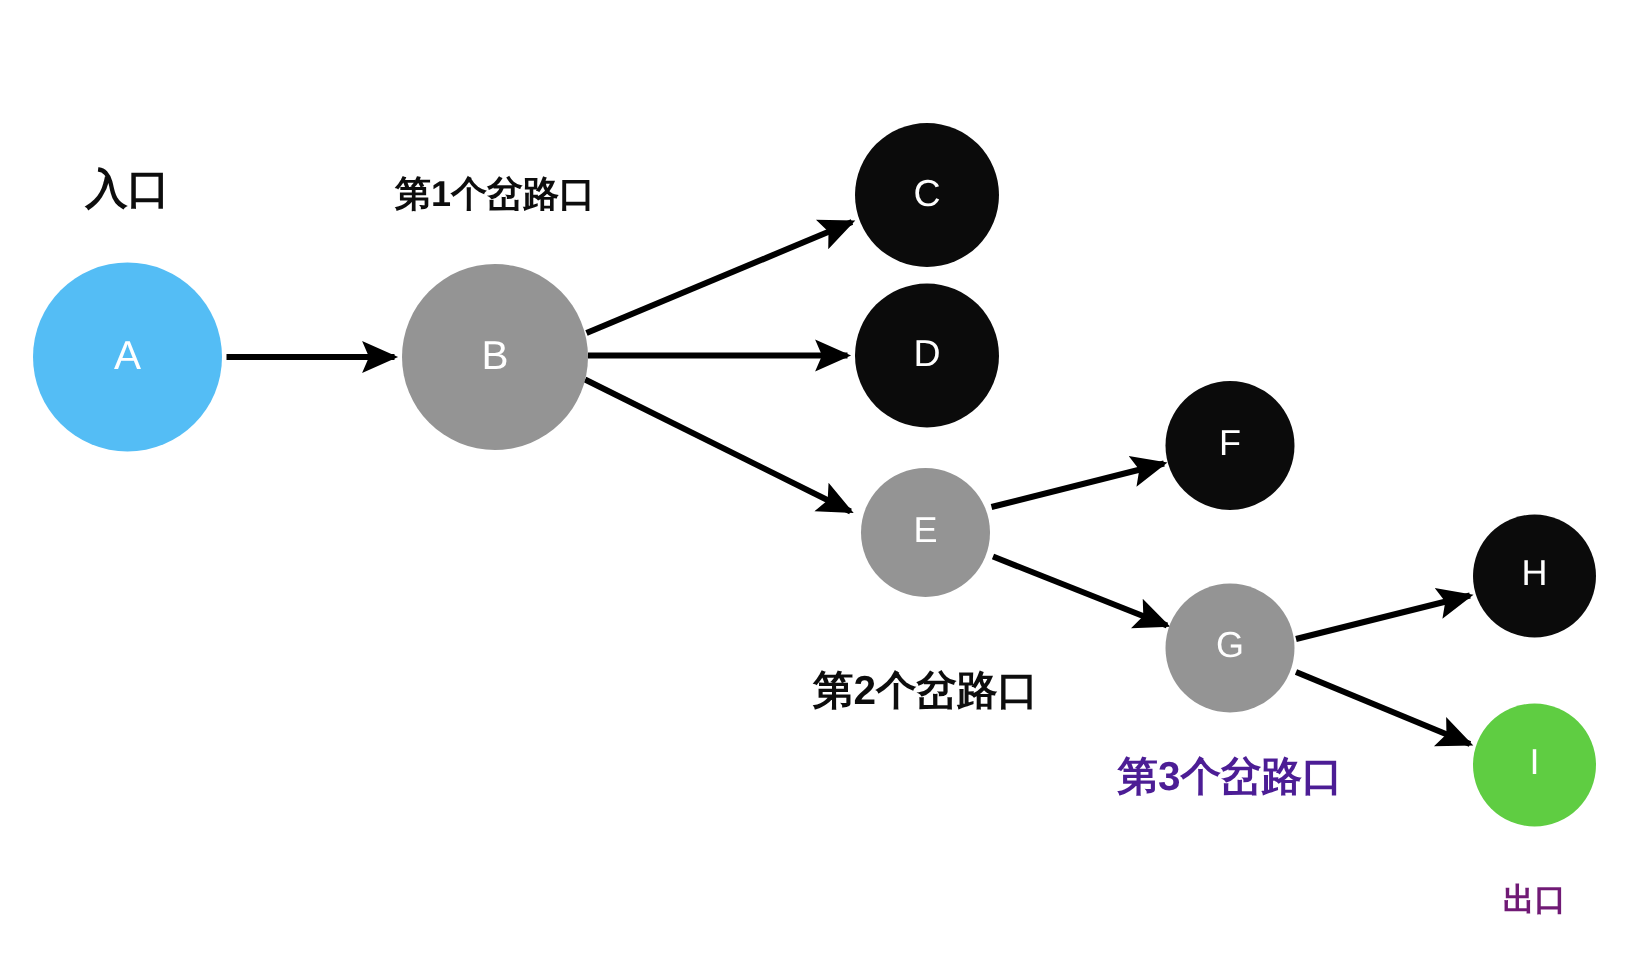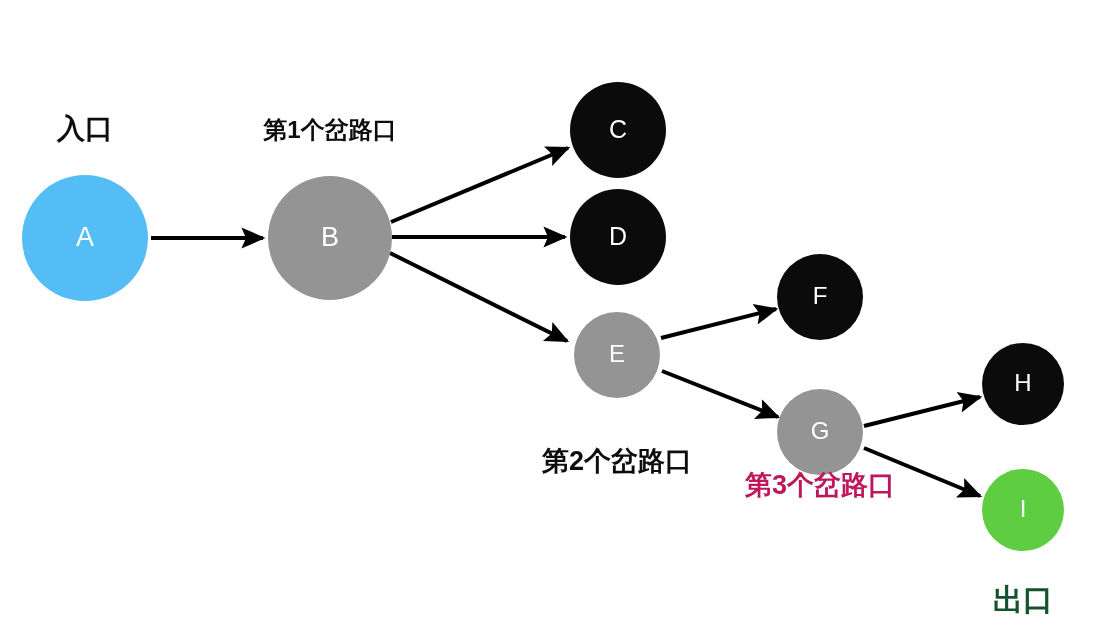--- a/index.html
+++ b/index.html
@@ -98,20 +98,20 @@
         <span class="node-label">G</span>
       </div>
       <div class="node" style="left: 982px; top: 343px; width: 82px; height: 82px; background: rgb(11, 11, 11); font-size: 24px; color: rgb(255, 255, 255);">
         <span class="node-label">H</span>
       </div>
       <div class="node" style="left: 982px; top: 469px; width: 82px; height: 82px; background: rgb(95, 205, 66); font-size: 24px; color: rgb(255, 255, 255);">
         <span class="node-label">I</span>
       </div>
     </div>
   <div id="captions-group">
-      <div class="caption" style="font-size: 28px; color: rgb(13, 13, 13); left: 85px; top: 129px; transform: translate(-50%, -50%);">入口</div>
+      <div class="caption" style="font-size: 28px; color: rgb(13, 13, 13); left: 85px; top: 129px; transform: translate(-50%, -50%); font-family: Liberation Mono, monospace;">入口</div>
       <div class="caption" style="font-size: 24px; color: rgb(13, 13, 13); left: 330px; top: 130px; transform: translate(-50%, -50%);">第1个岔路口</div>
       <div class="caption" style="font-size: 27px; color: rgb(13, 13, 13); left: 617px; top: 461px; transform: translate(-50%, -50%);">第2个岔路口</div>
-      <div class="caption" style="font-size: 27px; color: #be185d; left: 820px; top: 485px; transform: translate(-50%, -50%);">第3个岔路口</div>
-      <div class="caption" style="font-size: 30px; color: #14532d; left: 1023px; top: 600px; transform: translate(-50%, -50%);">出口</div>
+      <div class="caption" style="font-size: 27px; color: #4c1d95; left: 820px; top: 518px; transform: translate(-50%, -50%);">第3个岔路口</div>
+      <div class="caption" style="font-size: 21px; color: #701a75; left: 1023px; top: 600px; transform: translate(-50%, -50%);">出口</div>
     </div>
 
 </div>
 
 </body></html>

